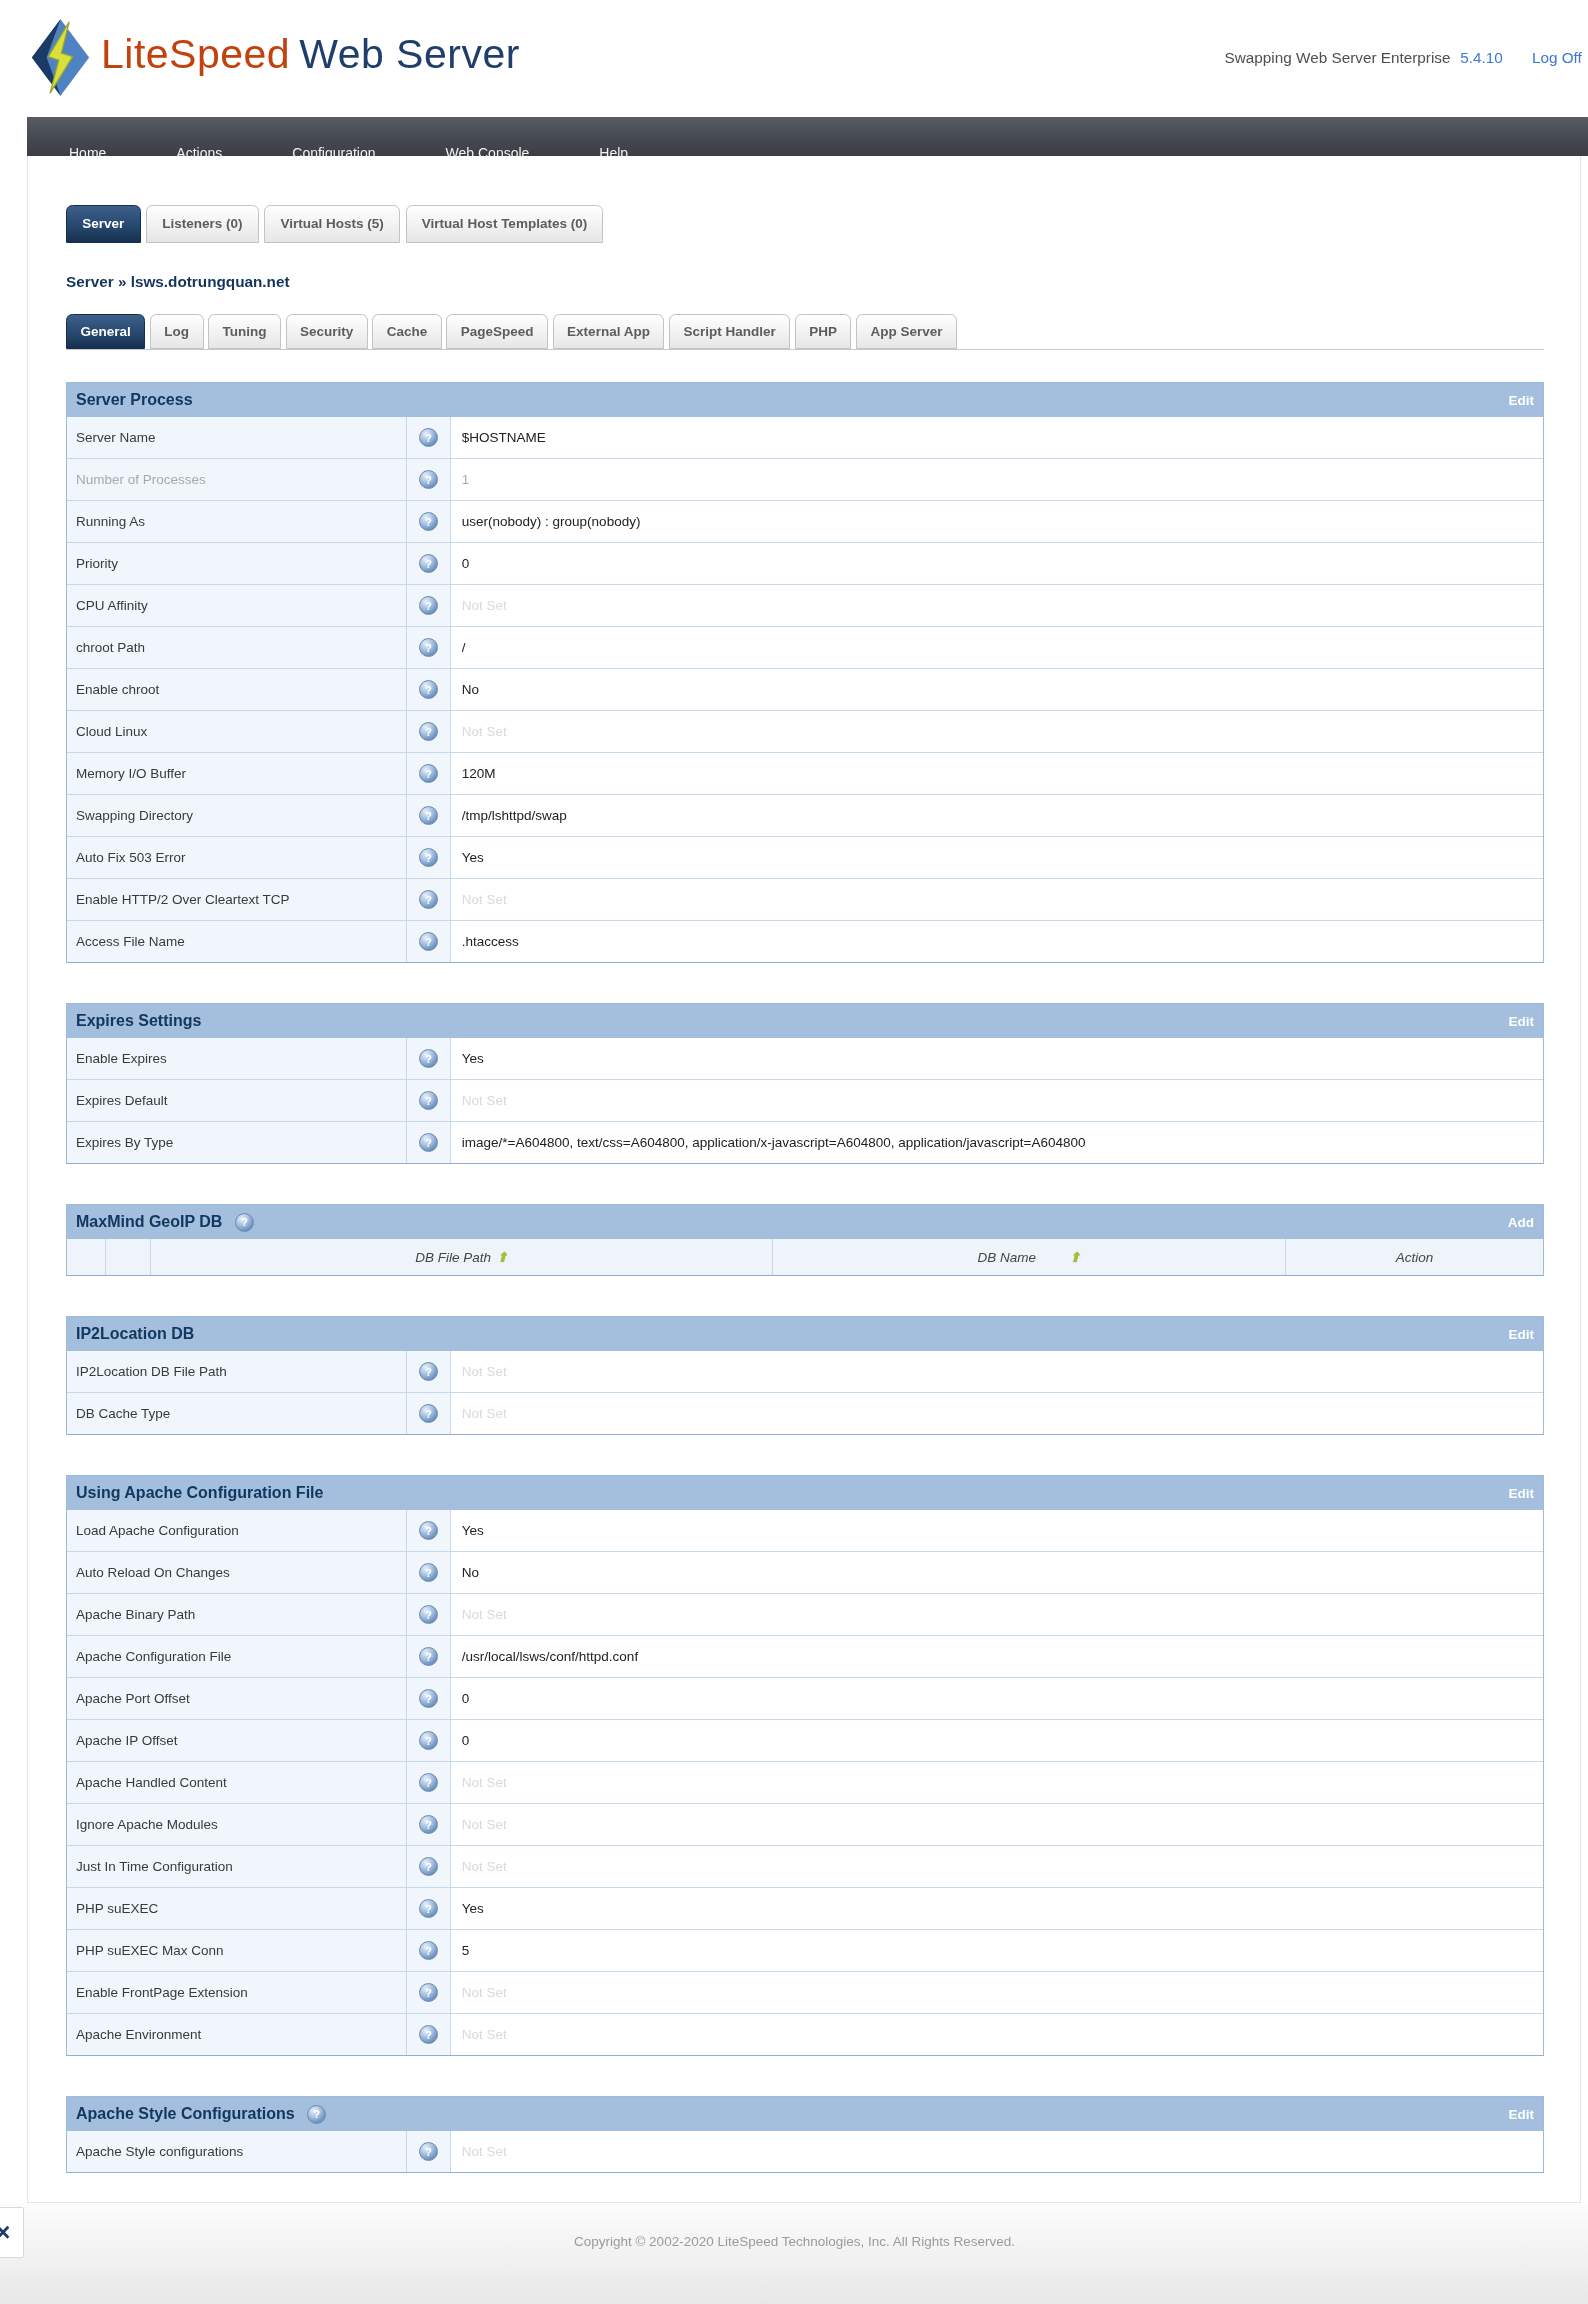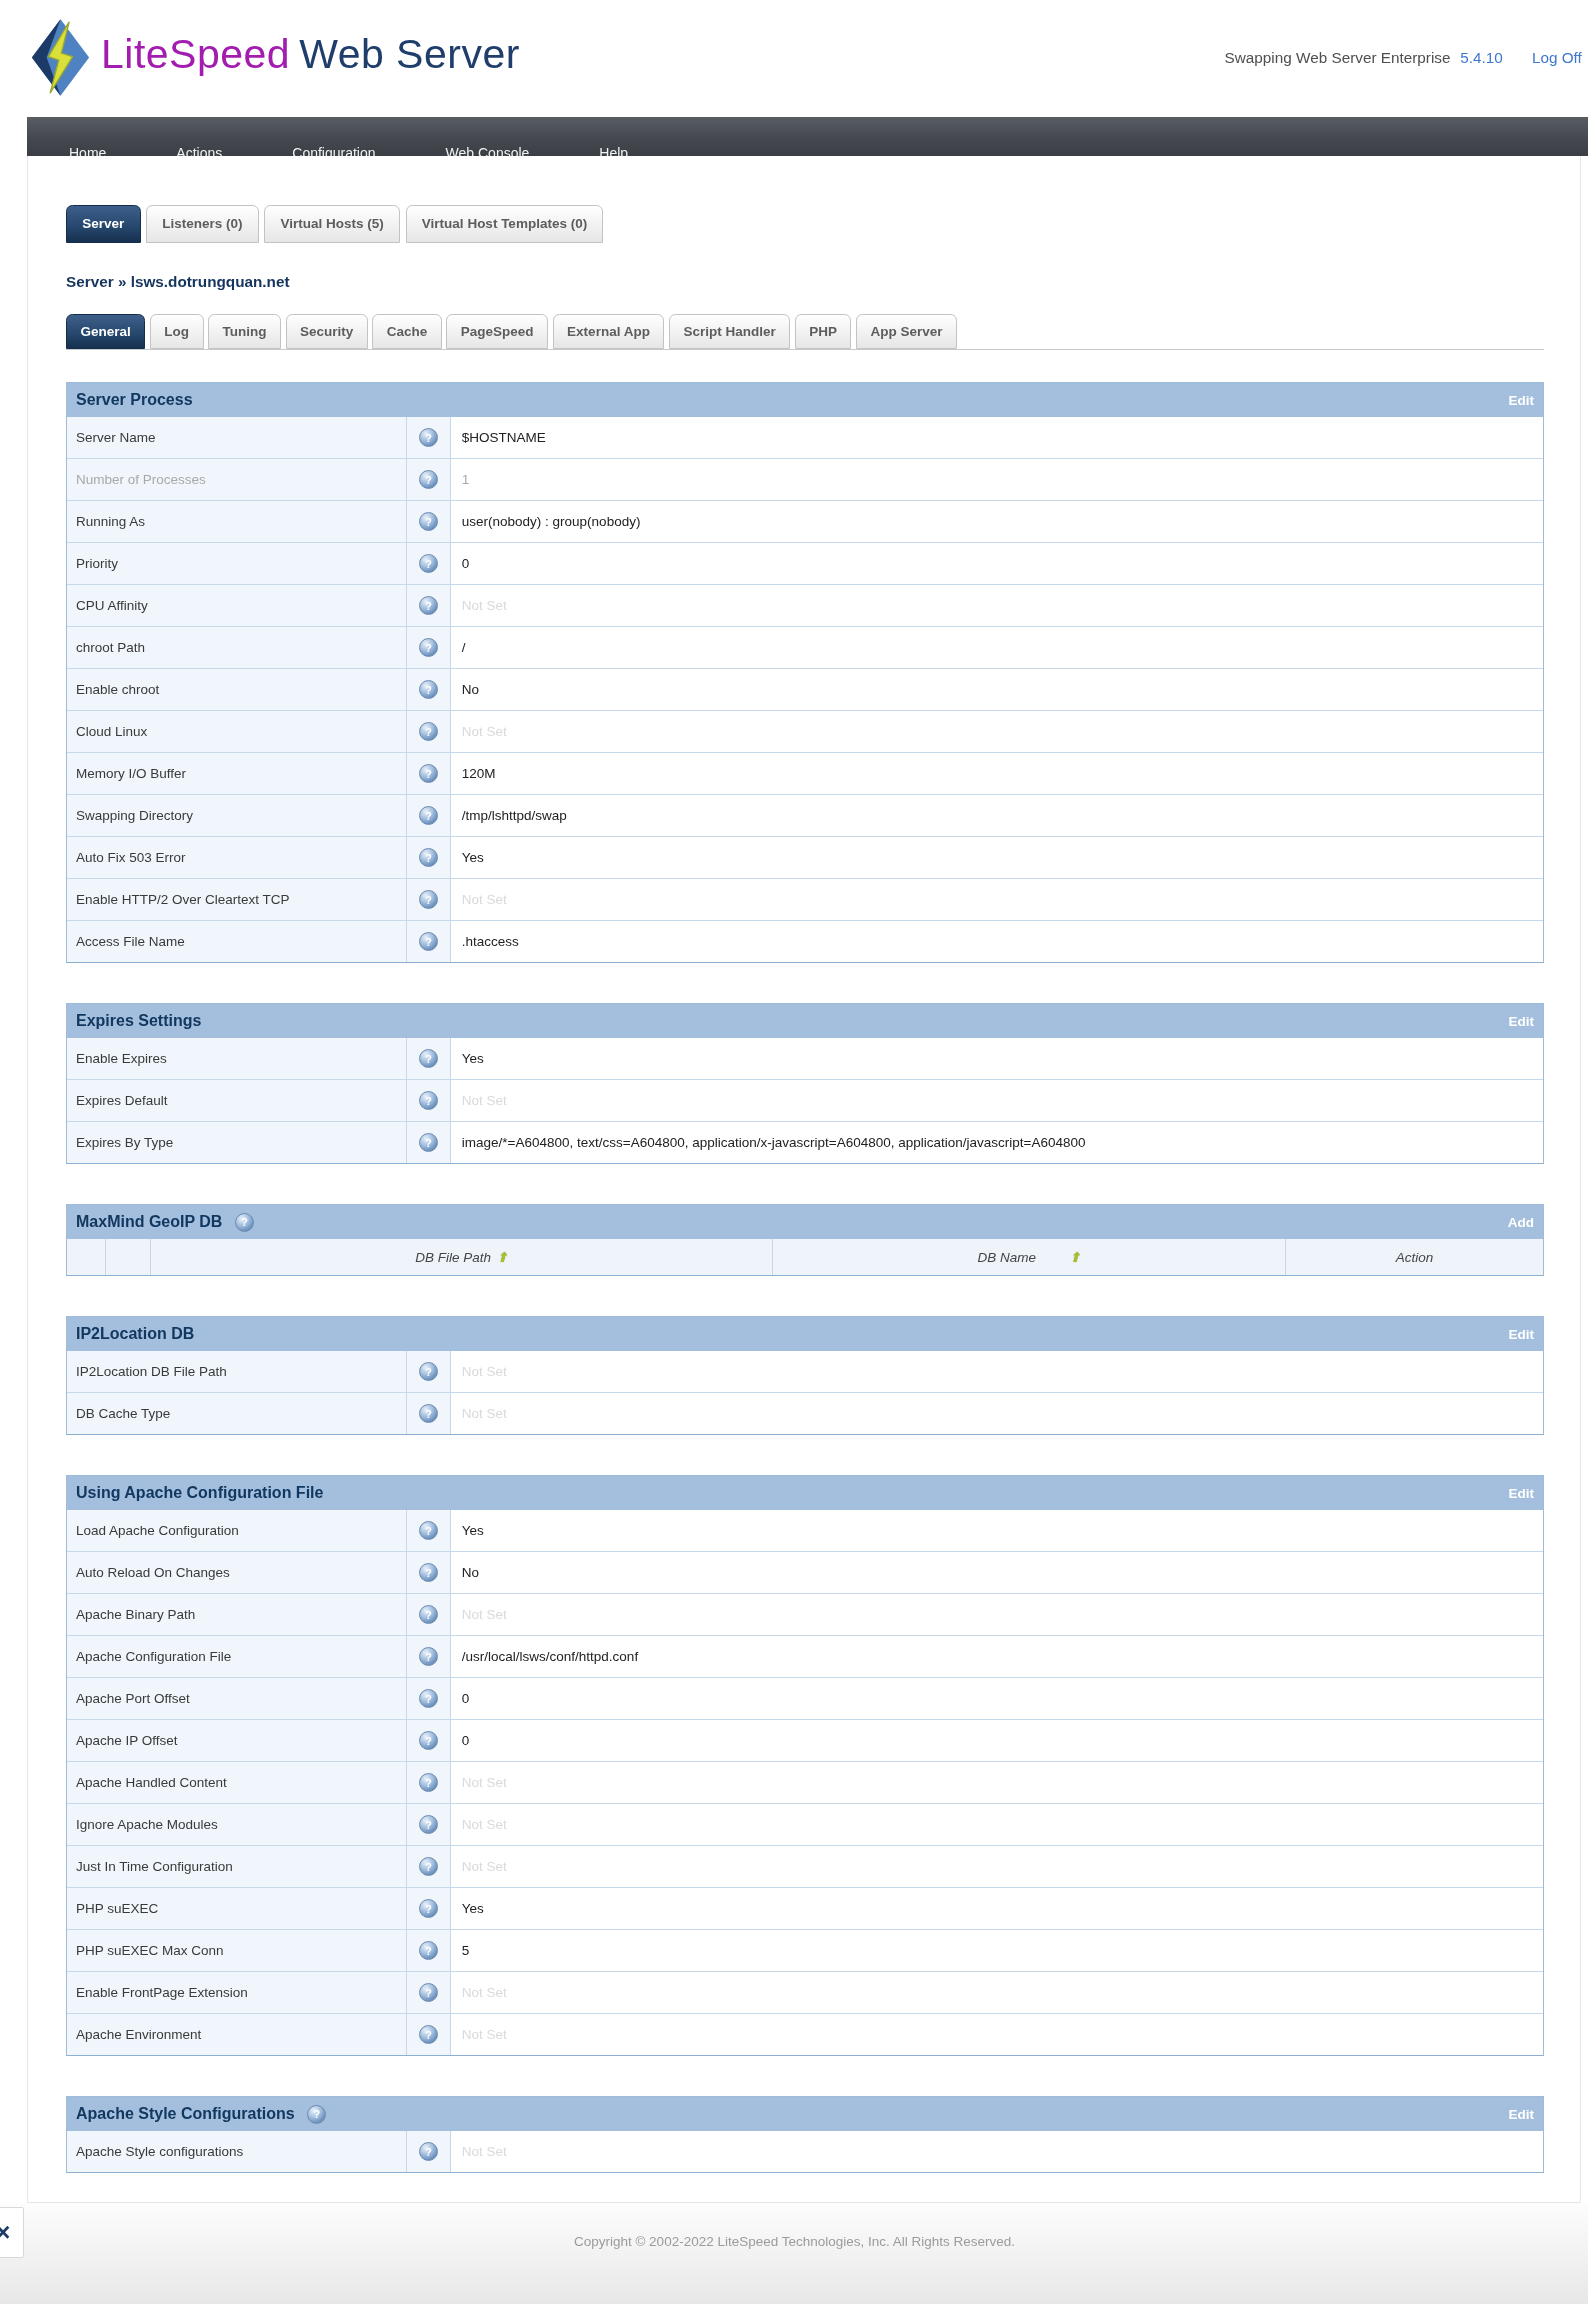--- a/index.html
+++ b/index.html
@@ -4,21 +4,21 @@
 <style>
   html,body{margin:0;padding:0;}
   body{
     width:1589px;height:2304px;position:relative;overflow:hidden;
     font-family:"Liberation Sans",sans-serif;background:#ffffff;
   }
   
   .topbar{position:absolute;top:0;left:0;width:1589px;height:117px;background:#fff;}
   .logo-svg{position:absolute;left:31px;top:18px;}
   .brand{position:absolute;left:101px;top:31px;font-size:41px;letter-spacing:0.5px;white-space:nowrap;}
-  .brand .b1{color:#a21caf;}
+  .brand .b1{color:#c2410c;}
   .brand .b2{color:#1f3e6b;margin-left:9px;}
   .account{position:absolute;right:7.2px;top:49px;font-size:15.3px;color:#4f4f4f;white-space:nowrap;}
   .account .lnk{color:#3e78d0;cursor:pointer;}
   .account .ver{margin-left:5.4px;}
   .account .off{margin-left:25px;}
   
   .navbar{position:absolute;top:117px;left:27px;width:1562px;height:39px;
     background:linear-gradient(#585d64,#45494f 55%,#3b3f45);}
   .nav-items{display:flex;height:39px;align-items:center;padding-left:42px;}
   .nav-item{color:#f2f2f2;font-size:14px;margin-right:70px;cursor:pointer;white-space:nowrap;margin-top:32px;}
@@ -397,18 +397,18 @@
           <div class="dicon">
             <span class="qicon">?</span>
           </div>
           <div class="dvalue">Not Set</div>
         </div>
       </div>
     </div>
 </div>
 
 <div class="footer-zone">
-  <span class="copyright">Copyright © 2002-2022 LiteSpeed Technologies, Inc. All Rights Reserved.</span>
+  <span class="copyright">Copyright © 2002-2020 LiteSpeed Technologies, Inc. All Rights Reserved.</span>
 </div>
 <div class="close-box">
   <span>×</span>
 </div>
 
 
 </body></html>

